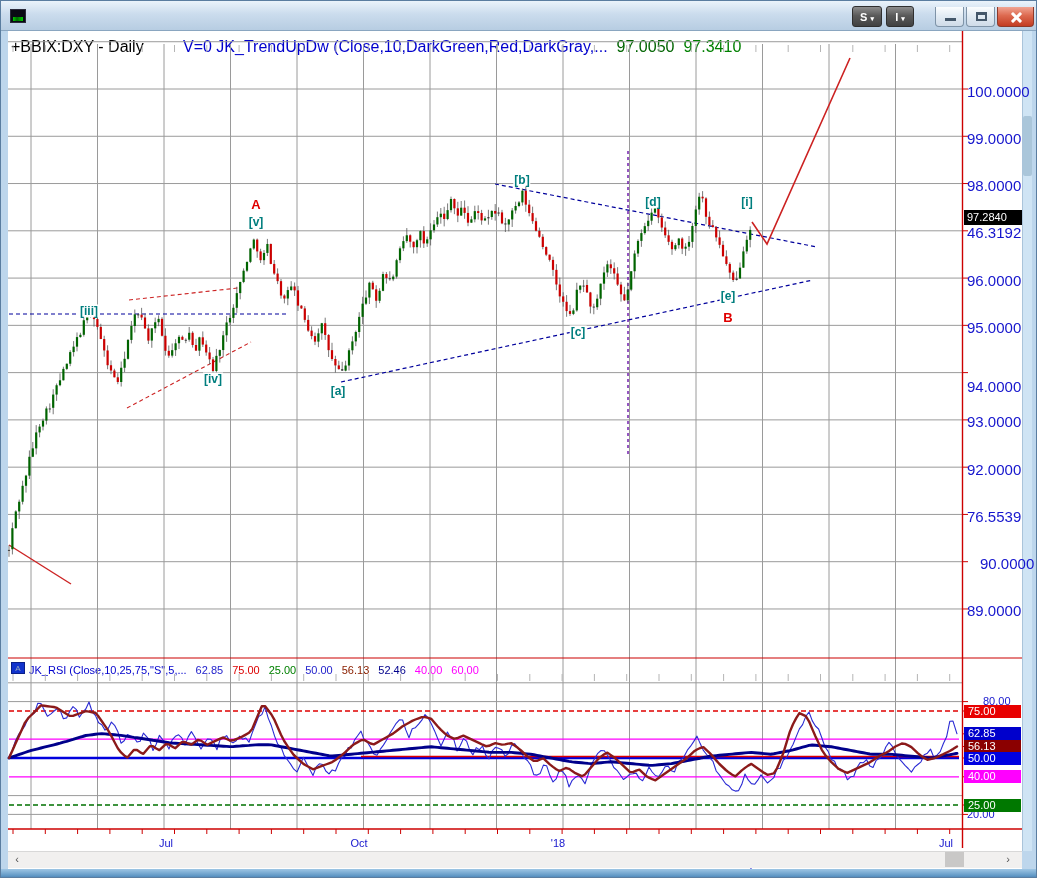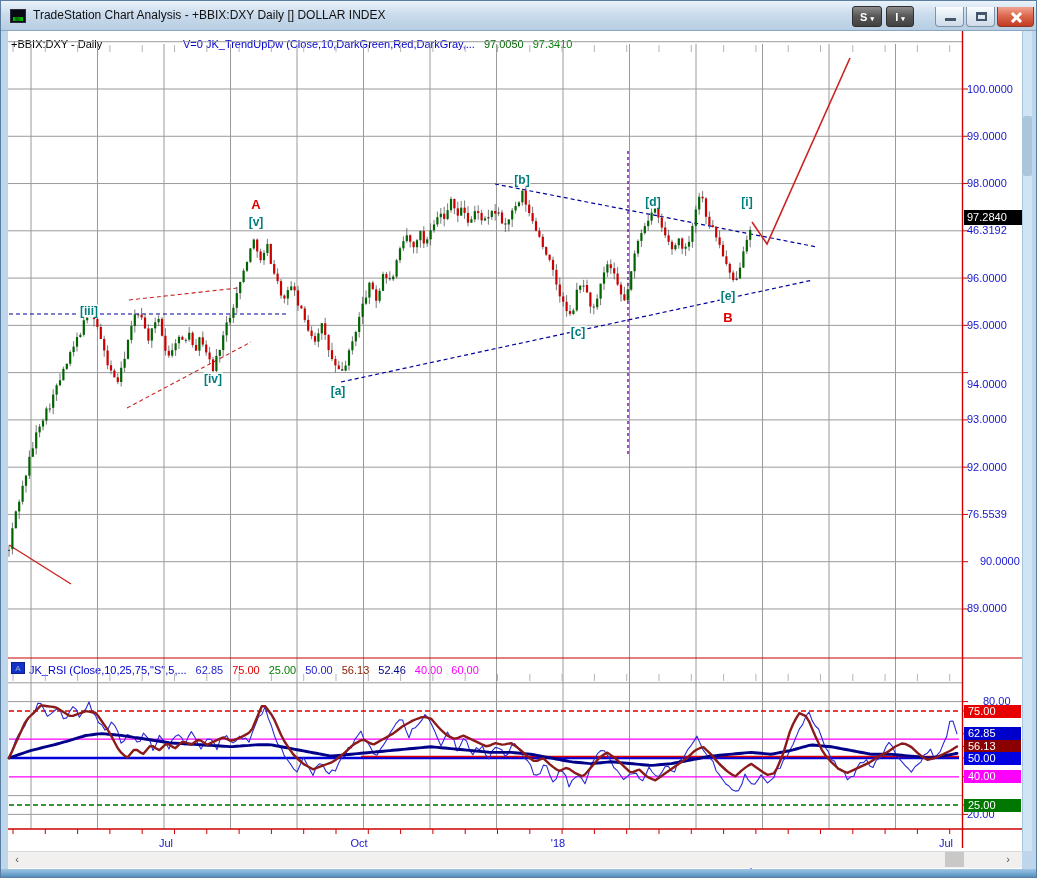--- a/index.html
+++ b/index.html
@@ -34,29 +34,29 @@
   .g-x1,.g-x2 { position:absolute; left:12px; top:9px; width:13px; height:3px; background:#fff;
     border-radius:1px; }
   .g-x1 { transform:rotate(45deg); } .g-x2 { transform:rotate(-45deg); }
   
   .client { position:absolute; left:7px; top:30px; width:1014px; height:838px; background:#fff; }
   .vstrip { position:absolute; left:1021px; top:30px; width:10px; height:820px;
     background:#cfe4f4; border-left:1px solid #aac4da; }
   .vthumb { position:absolute; left:1022px; width:9px; background:#aac6da; border-radius:2px; }
   .bottomframe { position:absolute; left:0; top:868px; width:1037px; height:10px;
     background:linear-gradient(#9ec6e4,#5e96c4 70%,#3e76a8); }
-  .chart-header-text { position:absolute; top:37px; font-size:11px; white-space:nowrap; }
+  .chart-header-text { position:absolute; top:37px; font-size:16px; white-space:nowrap; }
   #symbol-label { left:10px; color:#000; }
   #study-block { left:182px; color:#0000cc; }
   #rsi-header { position:absolute; left:28px; top:663px; font-size:11px; color:#0000cc; white-space:nowrap; }
   #rsi-icon { position:absolute; left:10px; top:661px; width:14px; height:12px;
     background:#1133cc; border:1px solid #0a1f88; color:#9ab; font-size:8px; text-align:center; line-height:11px; }
   .hval { display:inline-block; margin-left:9px; }
   
-  .ptick { position:absolute; left:966px; font-size:11px; color:#1515cd; }
+  .ptick { position:absolute; left:966px; font-size:15px; color:#1515cd; }
   .rtickplain { position:absolute; left:966px; font-size:11px; color:#1515cd; }
   .badge { position:absolute; left:963px; width:57px; height:13px; font-size:11px;
     line-height:13px; color:#fff; padding-left:4px; }
   #price-badge { position:absolute; left:963px; width:58px; height:15px; background:#000;
     color:#fff; font-size:11px; line-height:15px; padding-left:3px; }
   .datelabel { position:absolute; font-size:11px; color:#1515cd; transform:translateX(-50%); }
   .wave { position:absolute; transform:translate(-50%,-50%); font-size:12px; font-weight:bold;
     color:#007e7e; background:#fff; padding:0 1px; line-height:13px; }
   .wave.red { color:#e00000; font-size:13px; }
   
@@ -69,21 +69,20 @@
   .hthumb { position:absolute; top:851px; height:15px; background:#c9c8c7; cursor:grab; }
   svg#plot { position:absolute; left:0; top:0; pointer-events:none; }
 </style>
 </head>
 <body>
 
 <div class="window">
 
   <div class="titlebar">
     <span class="app-icon"></span>
-    <span class="title-text">TradeStation Chart Analysis - +BBIX:DXY Daily [] DOLLAR INDEX</span>
     <button class="si-btn" id="s-btn"><span>S</span><span class="dd">▾</span></button>
     <button class="si-btn" id="i-btn"><span>I</span><span class="dd">▾</span></button>
     <button class="cap-btn min">
         <span class="g-min"></span>
       </button>
     <button class="cap-btn max">
         <span class="g-max"></span>
       </button>
     <button class="cap-btn close">
         <span class="g-x1"></span>

